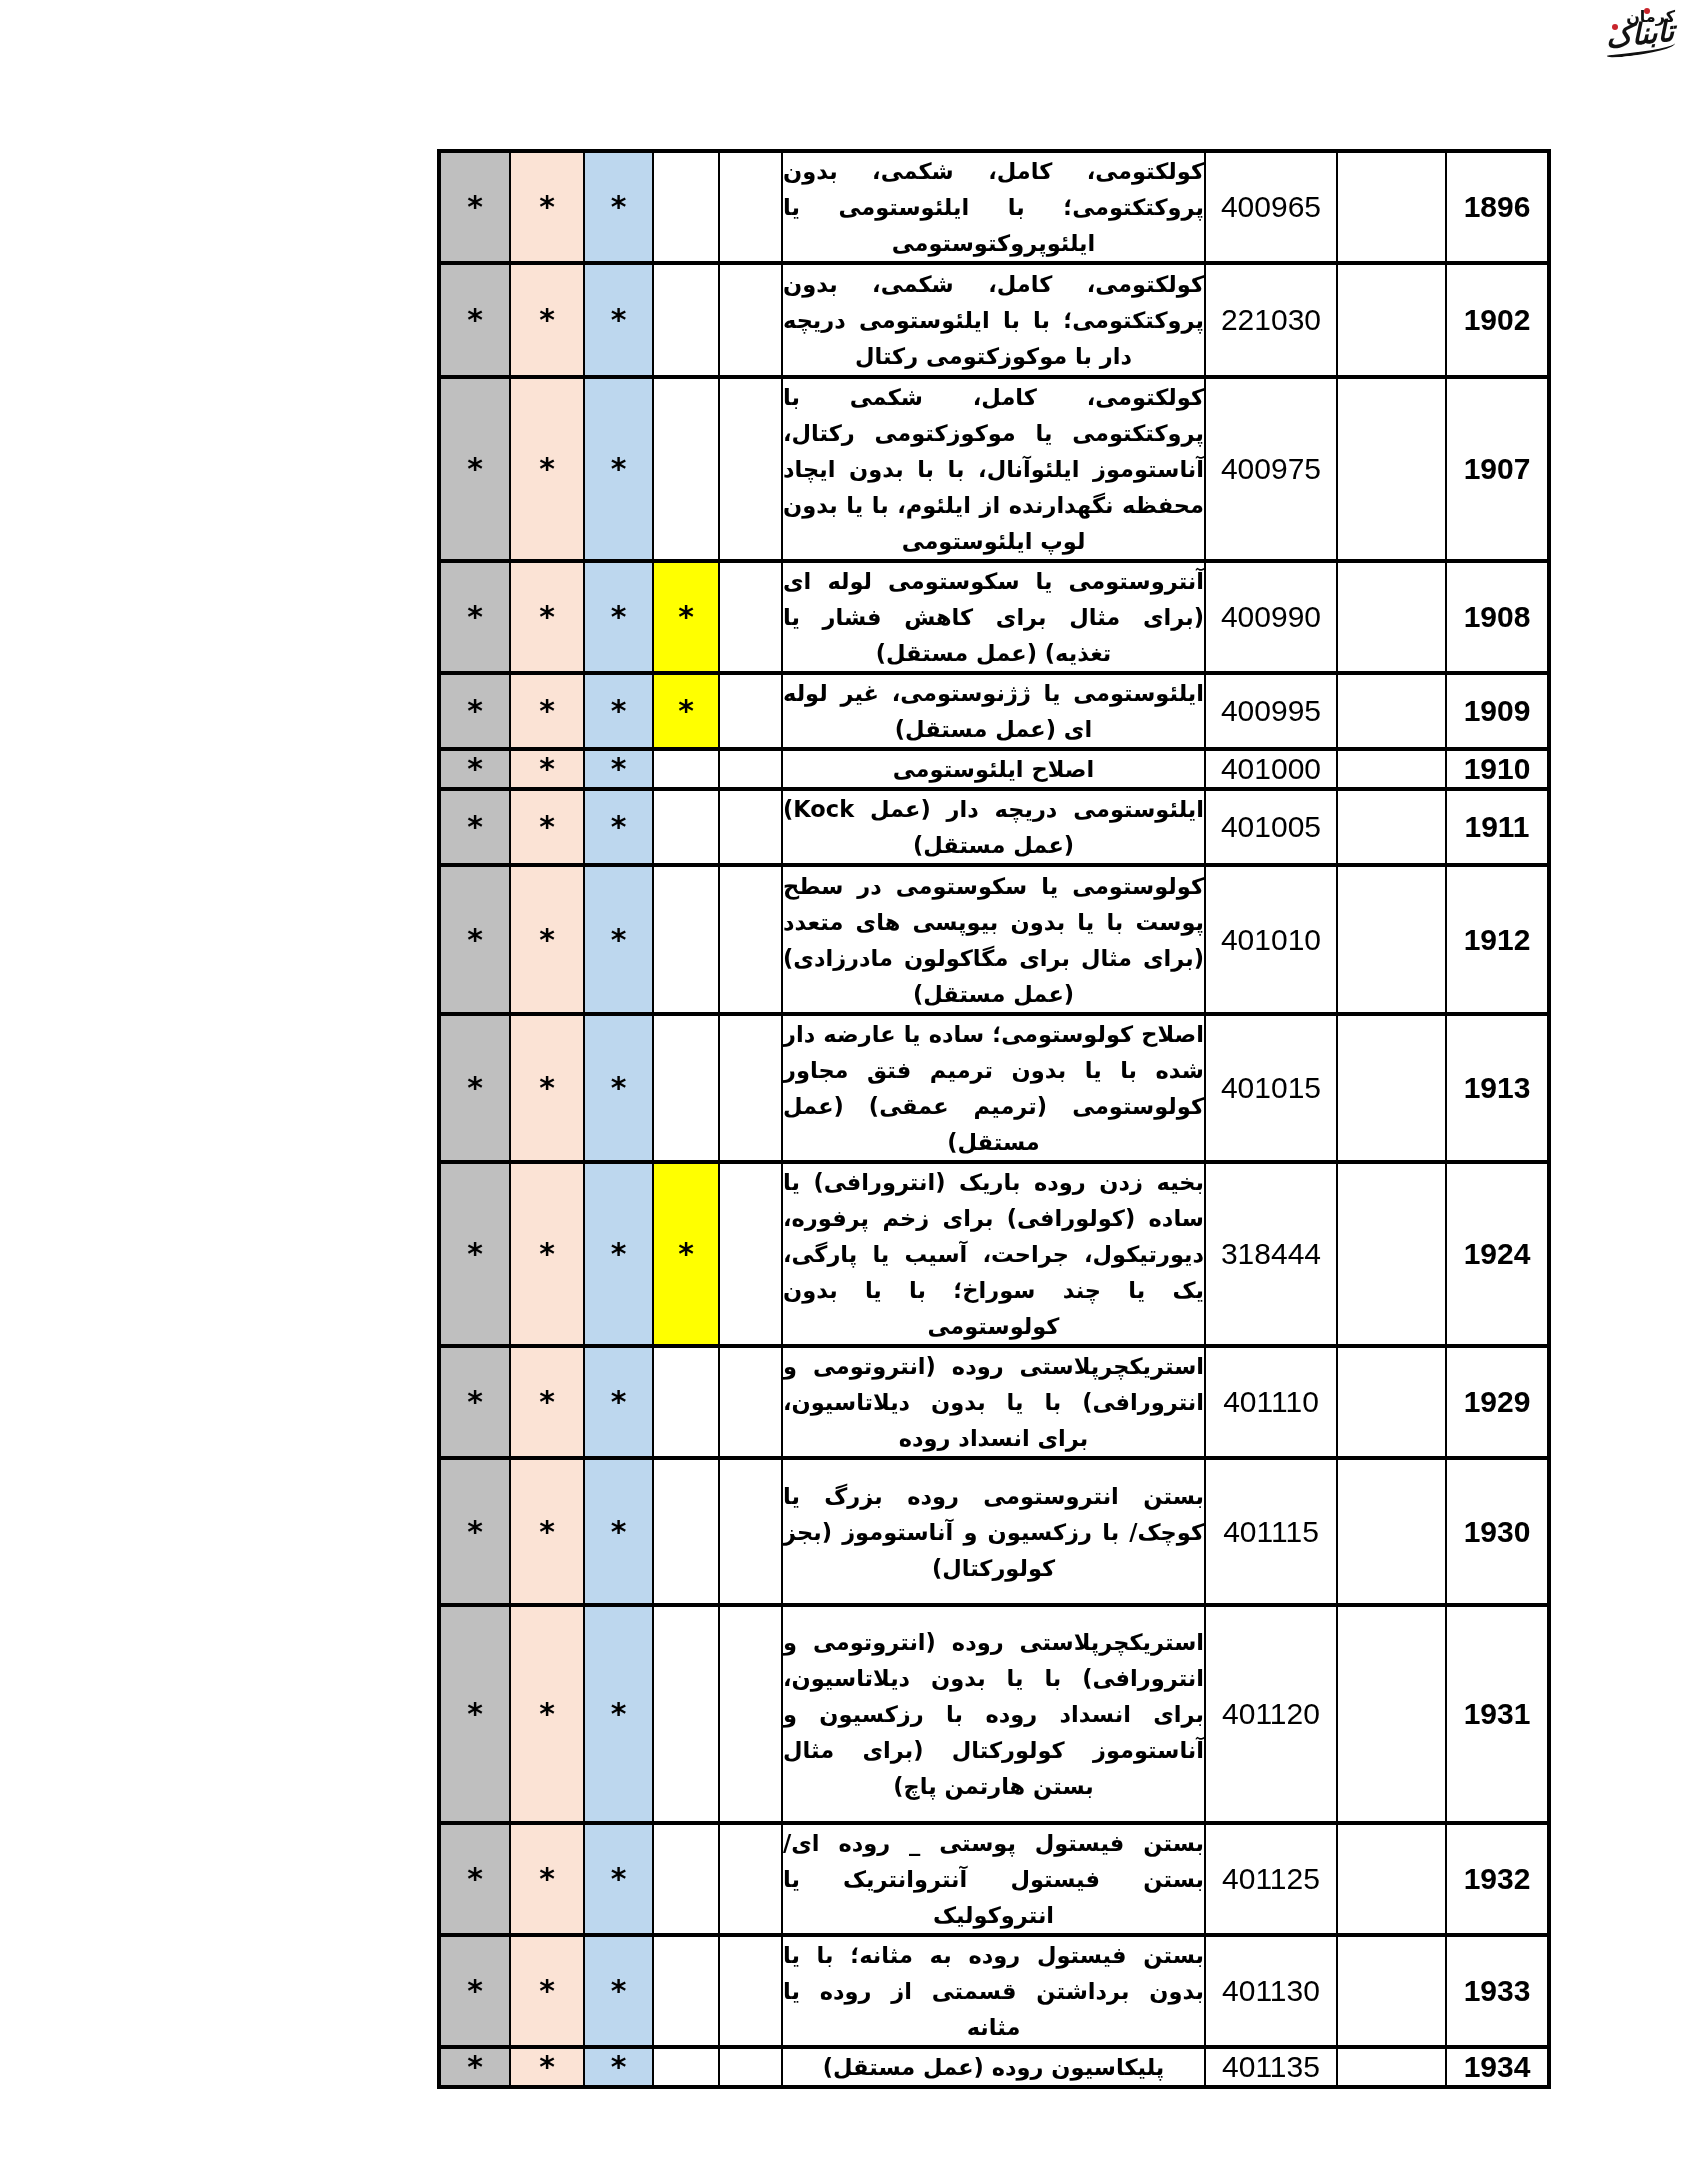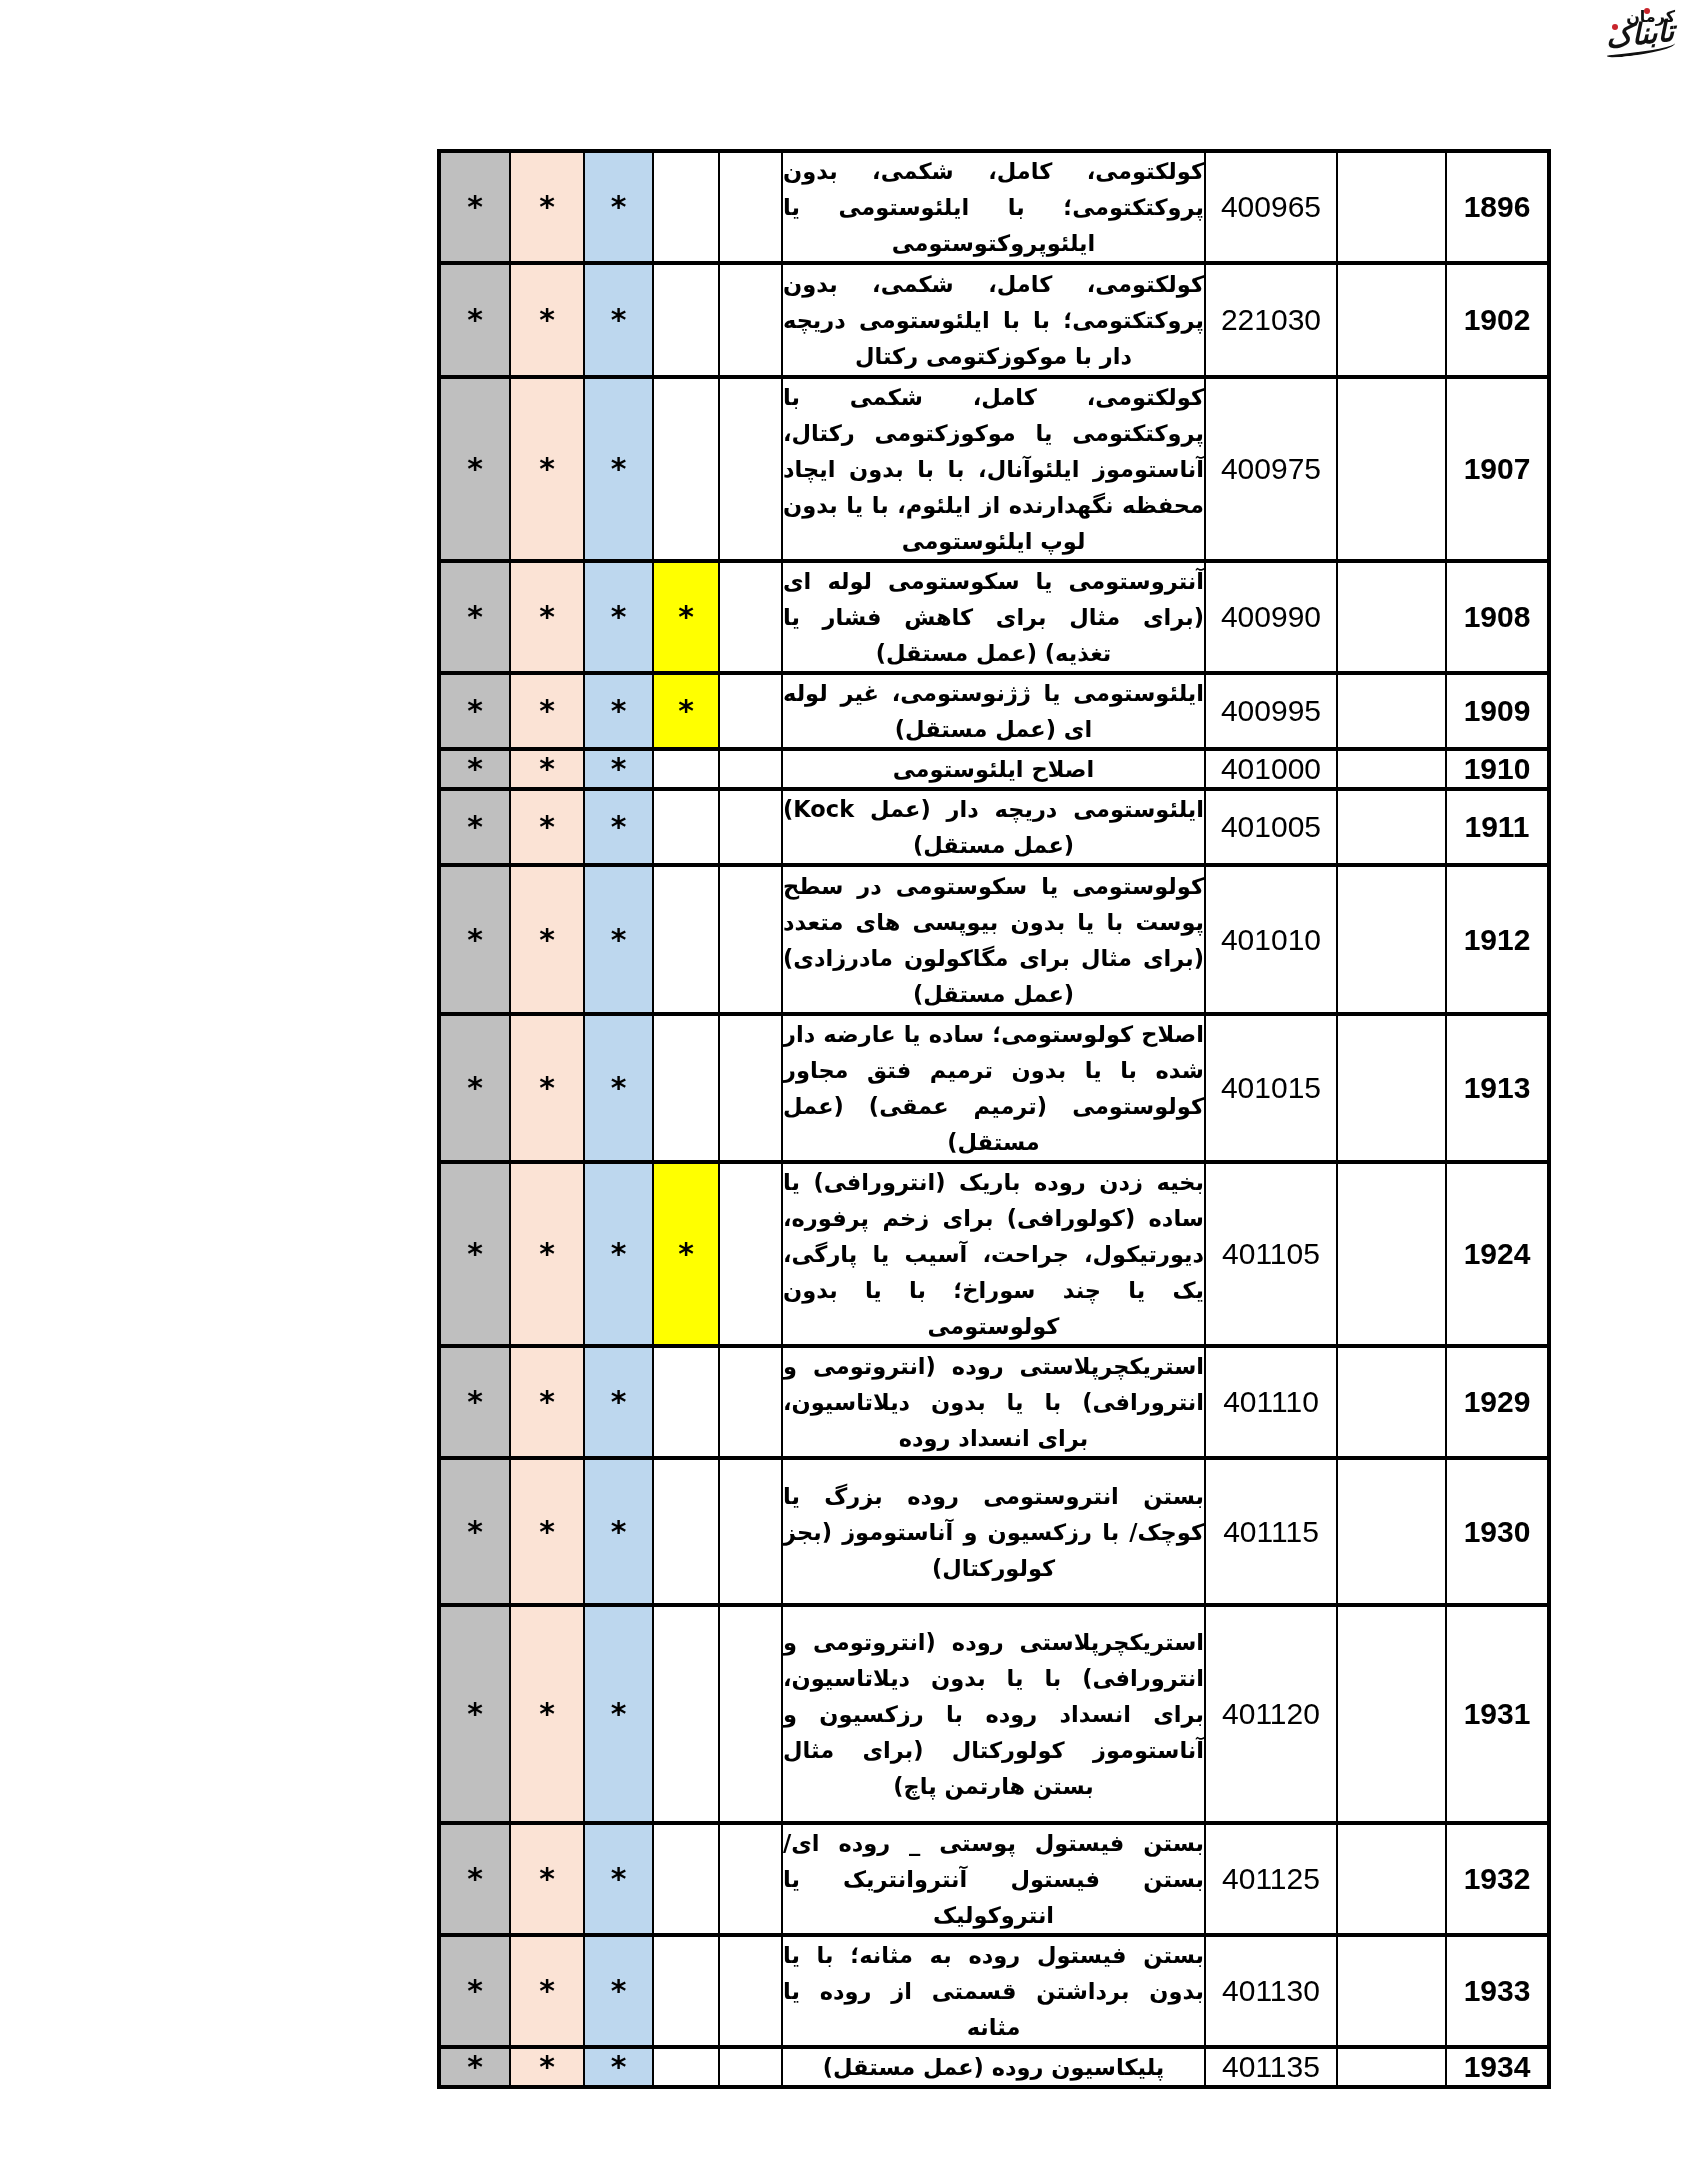--- a/index.html
+++ b/index.html
@@ -224,21 +224,21 @@
           <td class="cell-desc">اصلاح کولوستومی؛ ساده یا عارضه دار شده با یا بدون ترمیم فتق مجاور کولوستومی (ترمیم عمقی) (عمل مستقل)</td>
           <td class="cell-gap"></td>
           <td class="cell-star" style="background: rgb(255, 255, 255);"></td>
           <td class="cell-star" style="background: rgb(189, 215, 238);">*</td>
           <td class="cell-star" style="background: rgb(251, 227, 213);">*</td>
           <td class="cell-star" style="background: rgb(191, 191, 191);">*</td>
         </tr>
         <tr style="height: 184px;">
           <td class="cell-num">1924</td>
           <td class="cell-gap"></td>
-          <td class="cell-code">401105</td>
+          <td class="cell-code">318444</td>
           <td class="cell-desc">بخیه زدن روده باریک (انترورافی) یا ساده (کولورافی) برای زخم پرفوره، دیورتیکول، جراحت، آسیب یا پارگی، یک یا چند سوراخ؛ با یا بدون کولوستومی</td>
           <td class="cell-gap"></td>
           <td class="cell-star" style="background: rgb(255, 255, 0);">*</td>
           <td class="cell-star" style="background: rgb(189, 215, 238);">*</td>
           <td class="cell-star" style="background: rgb(251, 227, 213);">*</td>
           <td class="cell-star" style="background: rgb(191, 191, 191);">*</td>
         </tr>
         <tr style="height: 109px;">
           <td class="cell-num">1929</td>
           <td class="cell-gap"></td>

